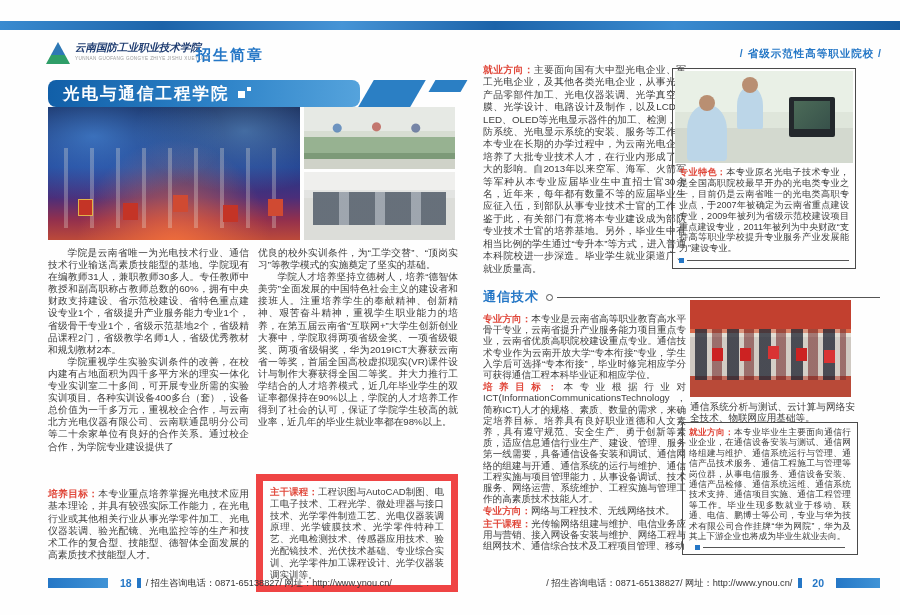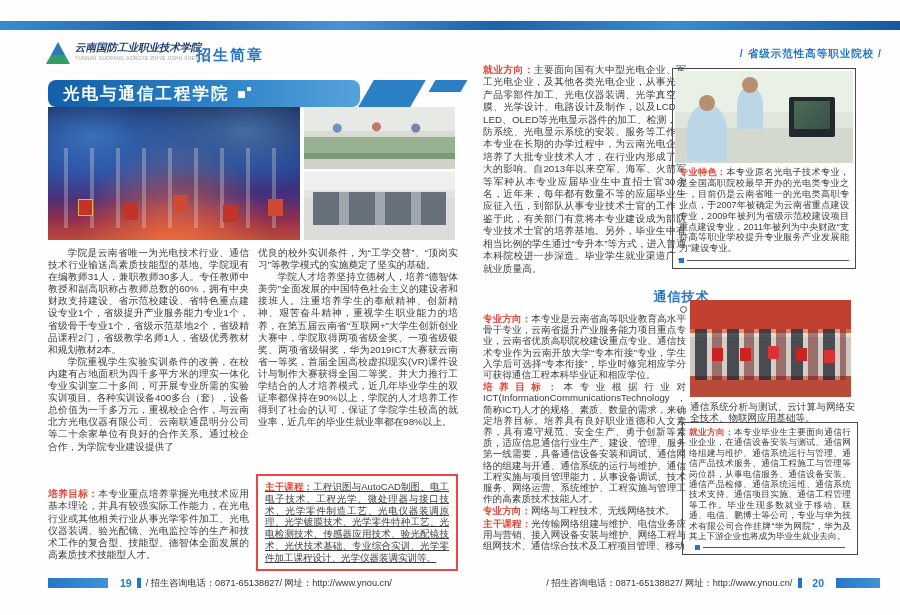--- a/index.html
+++ b/index.html
@@ -60,28 +60,28 @@
     box-shadow:28px 0 0 #cc2222,56px -2px 0 #d93333,84px 0 0 #cc2222,112px 2px 0 #d93333;}
   
   .col{color:#3d3d3d;text-align:justify;}
   .intro{font-size:9.7px;line-height:12.1px;}
   .intro p{margin:0;text-indent:2em;}
   .intro p.noind{text-indent:0;}
   .c1L{left:48px;top:247px;width:201px;}
   .c2L{left:258px;top:247px;width:200px;}
   .sechead{display:flex;align-items:center;}
   .sh1{left:48px;top:465px;width:407px;}
-  .sh2{left:483px;top:288px;width:397px;flex-direction:column;}
+  .sh2{left:483px;top:288px;width:397px;}
   .sectitle{font-size:13px;font-weight:bold;color:#2577c6;letter-spacing:1px;white-space:nowrap;}
   .sdot{width:5px;height:5px;border:1px solid #555;border-radius:50%;margin:0 4px 0 7px;background:#fff;flex:none;}
   .sline{flex:1;height:1px;background:#555;}
   .lbl{color:#e0473a;font-weight:bold;}
   .body1{font-size:9.8px;line-height:12.3px;}
   .pe1{left:48px;top:488px;width:201px;}
-  .zgbox{left:256px;top:474px;width:202px;box-sizing:border-box;border:2px solid #ef4444;padding:5px 7px;font-size:9.5px;line-height:11.8px;text-decoration:underline;}
+  .zgbox{left:256px;top:474px;width:202px;box-sizing:border-box;border:7px solid #ef4444;padding:5px 7px;font-size:9.5px;line-height:11.8px;}
   .jyR{left:483px;top:64px;width:203px;font-size:9.8px;line-height:12.4px;}
   .tsbox{left:672px;top:68px;width:184px;box-sizing:border-box;border:1px solid #4a4a4a;padding:0 0 5px;}
   .tstext{padding:4px 6px 0;font-size:9.1px;line-height:10.9px;text-align:justify;color:#3d3d3d;}
   .connector{display:flex;align-items:center;margin:4px 6px 0;}
   .csq{width:5px;height:5px;background:#2577c6;margin-right:3px;flex:none;}
   .cline{flex:1;height:1px;background:#555;}
   .commc1{left:483px;top:313px;width:203px;font-size:9.6px;line-height:11.2px;}
   .commc1 .pp{margin:0 0 1px;}
   .zgcont{left:690px;top:401px;width:165px;font-size:9.6px;line-height:11px;}
   .jybox2{left:682px;top:422px;width:176px;box-sizing:border-box;border:1px solid #4a4a4a;padding:4px 6px 4px;font-size:8.7px;line-height:10.4px;}
@@ -137,21 +137,21 @@
 
   <div class="abs col body1 pe1">
     <span class="lbl">培养目标：</span><span>本专业重点培养掌握光电技术应用基本理论，并具有较强实际工作能力，在光电行业或其他相关行业从事光学零件加工、光电仪器装调、验光配镜、光电监控等的生产和技术工作的复合型、技能型、德智体全面发展的高素质技术技能型人才。</span>
   </div>
   <div class="abs col zgbox">
     <span class="lbl">主干课程：</span><span>工程识图与AutoCAD制图、电工电子技术、工程光学、微处理器与接口技术、光学零件制造工艺、光电仪器装调原理、光学镀膜技术、光学零件特种工艺、光电检测技术、传感器应用技术、验光配镜技术、光伏技术基础、专业综合实训、光学零件加工课程设计、光学仪器装调实训等。</span>
   </div>
 
   <div class="abs foot footL">
     <span class="fbar fbL"></span>
-    <span class="pno">19</span>
+    <span class="pno">18</span>
     <span class="fsq"></span>
     <span>/ 招生咨询电话：0871-65138827/ 网址：http://www.ynou.cn/</span>
   </div>
 
   <div class="abs col jyR">
     <span class="lbl">就业方向：</span><span>主要面向国有大中型光电企业、军工光电企业，及其他各类光电企业，从事光电产品零部件加工、光电仪器装调、光学真空镀膜、光学设计、电路设计及制作，以及LCD、LED、OLED等光电显示器件的加工、检测，安防系统、光电显示系统的安装、服务等工作。本专业在长期的办学过程中，为云南光电企业培养了大批专业技术人才，在行业内形成了较大的影响。自2013年以来空军、海军、火箭军等军种从本专业应届毕业生中直招士官30余名，近年来，每年都有数量不等的应届毕业生应征入伍，到部队从事专业技术士官的工作，鉴于此，有关部门有意将本专业建设成为部队专业技术士官的培养基地。另外，毕业生中有相当比例的学生通过“专升本”等方式，进入普通本科院校进一步深造。毕业学生就业渠道广、就业质量高。</span>
   </div>
 
   <div class="abs tsbox">
     <div class="photo ph4">

